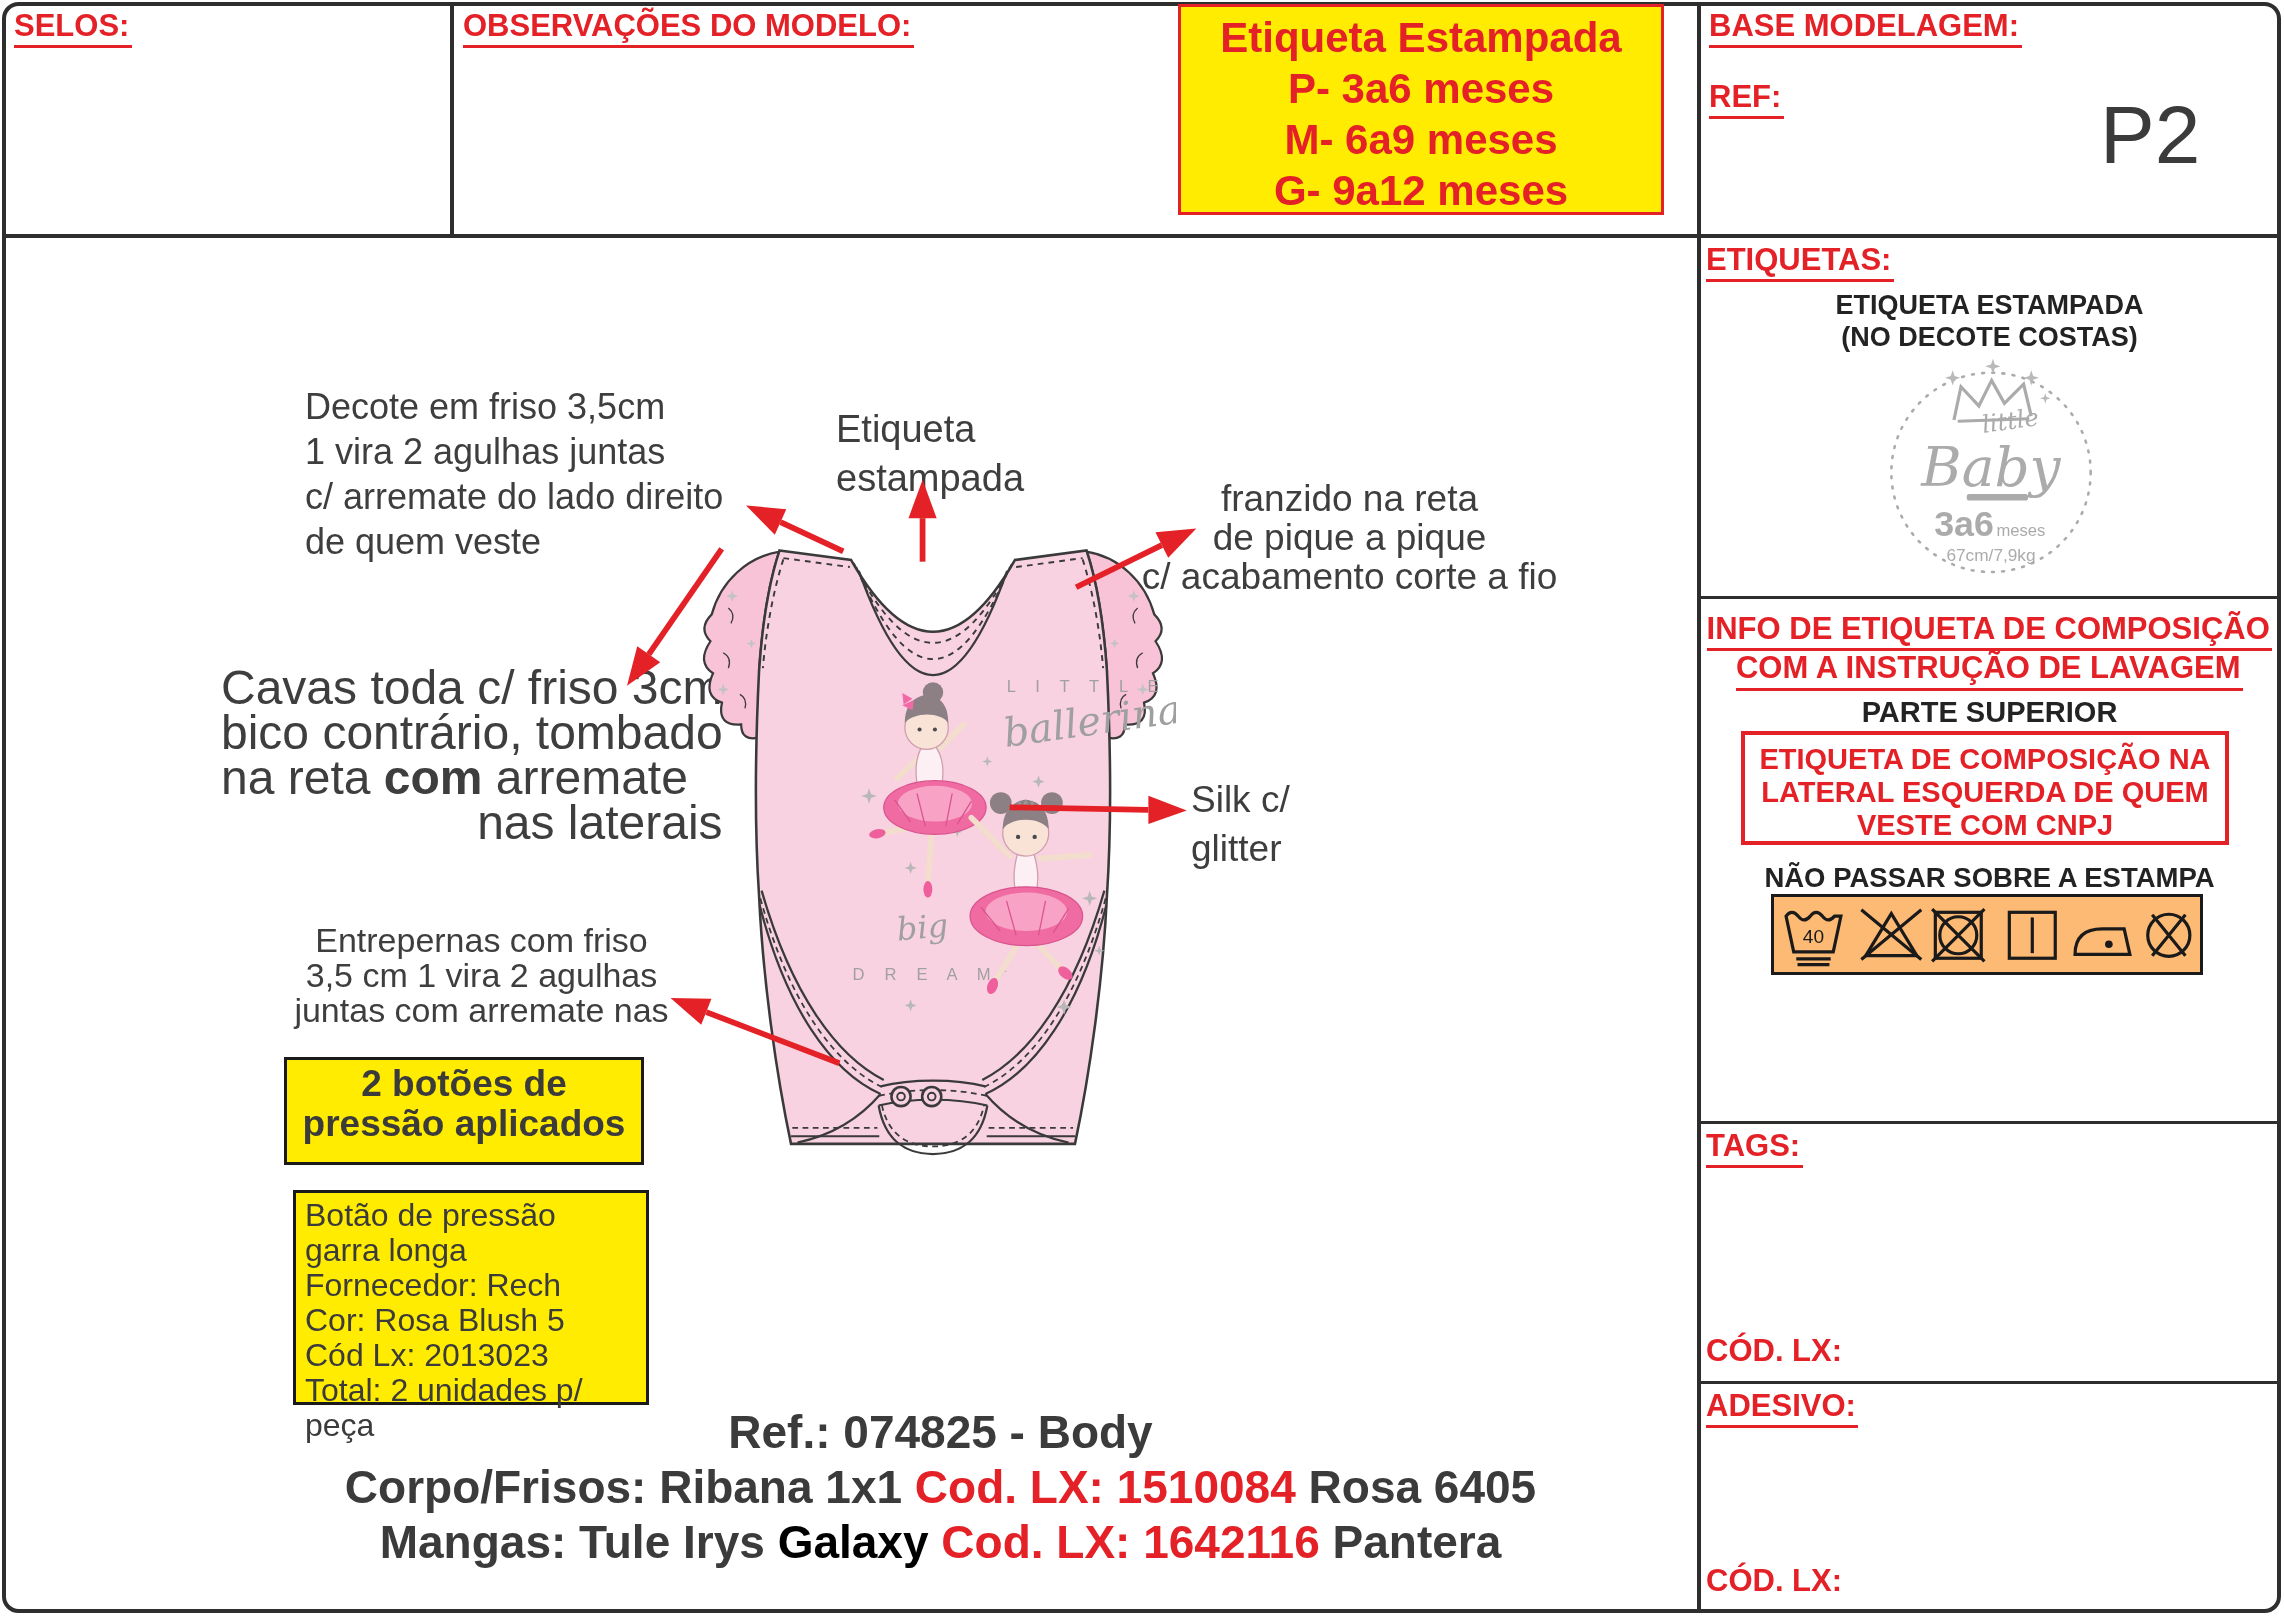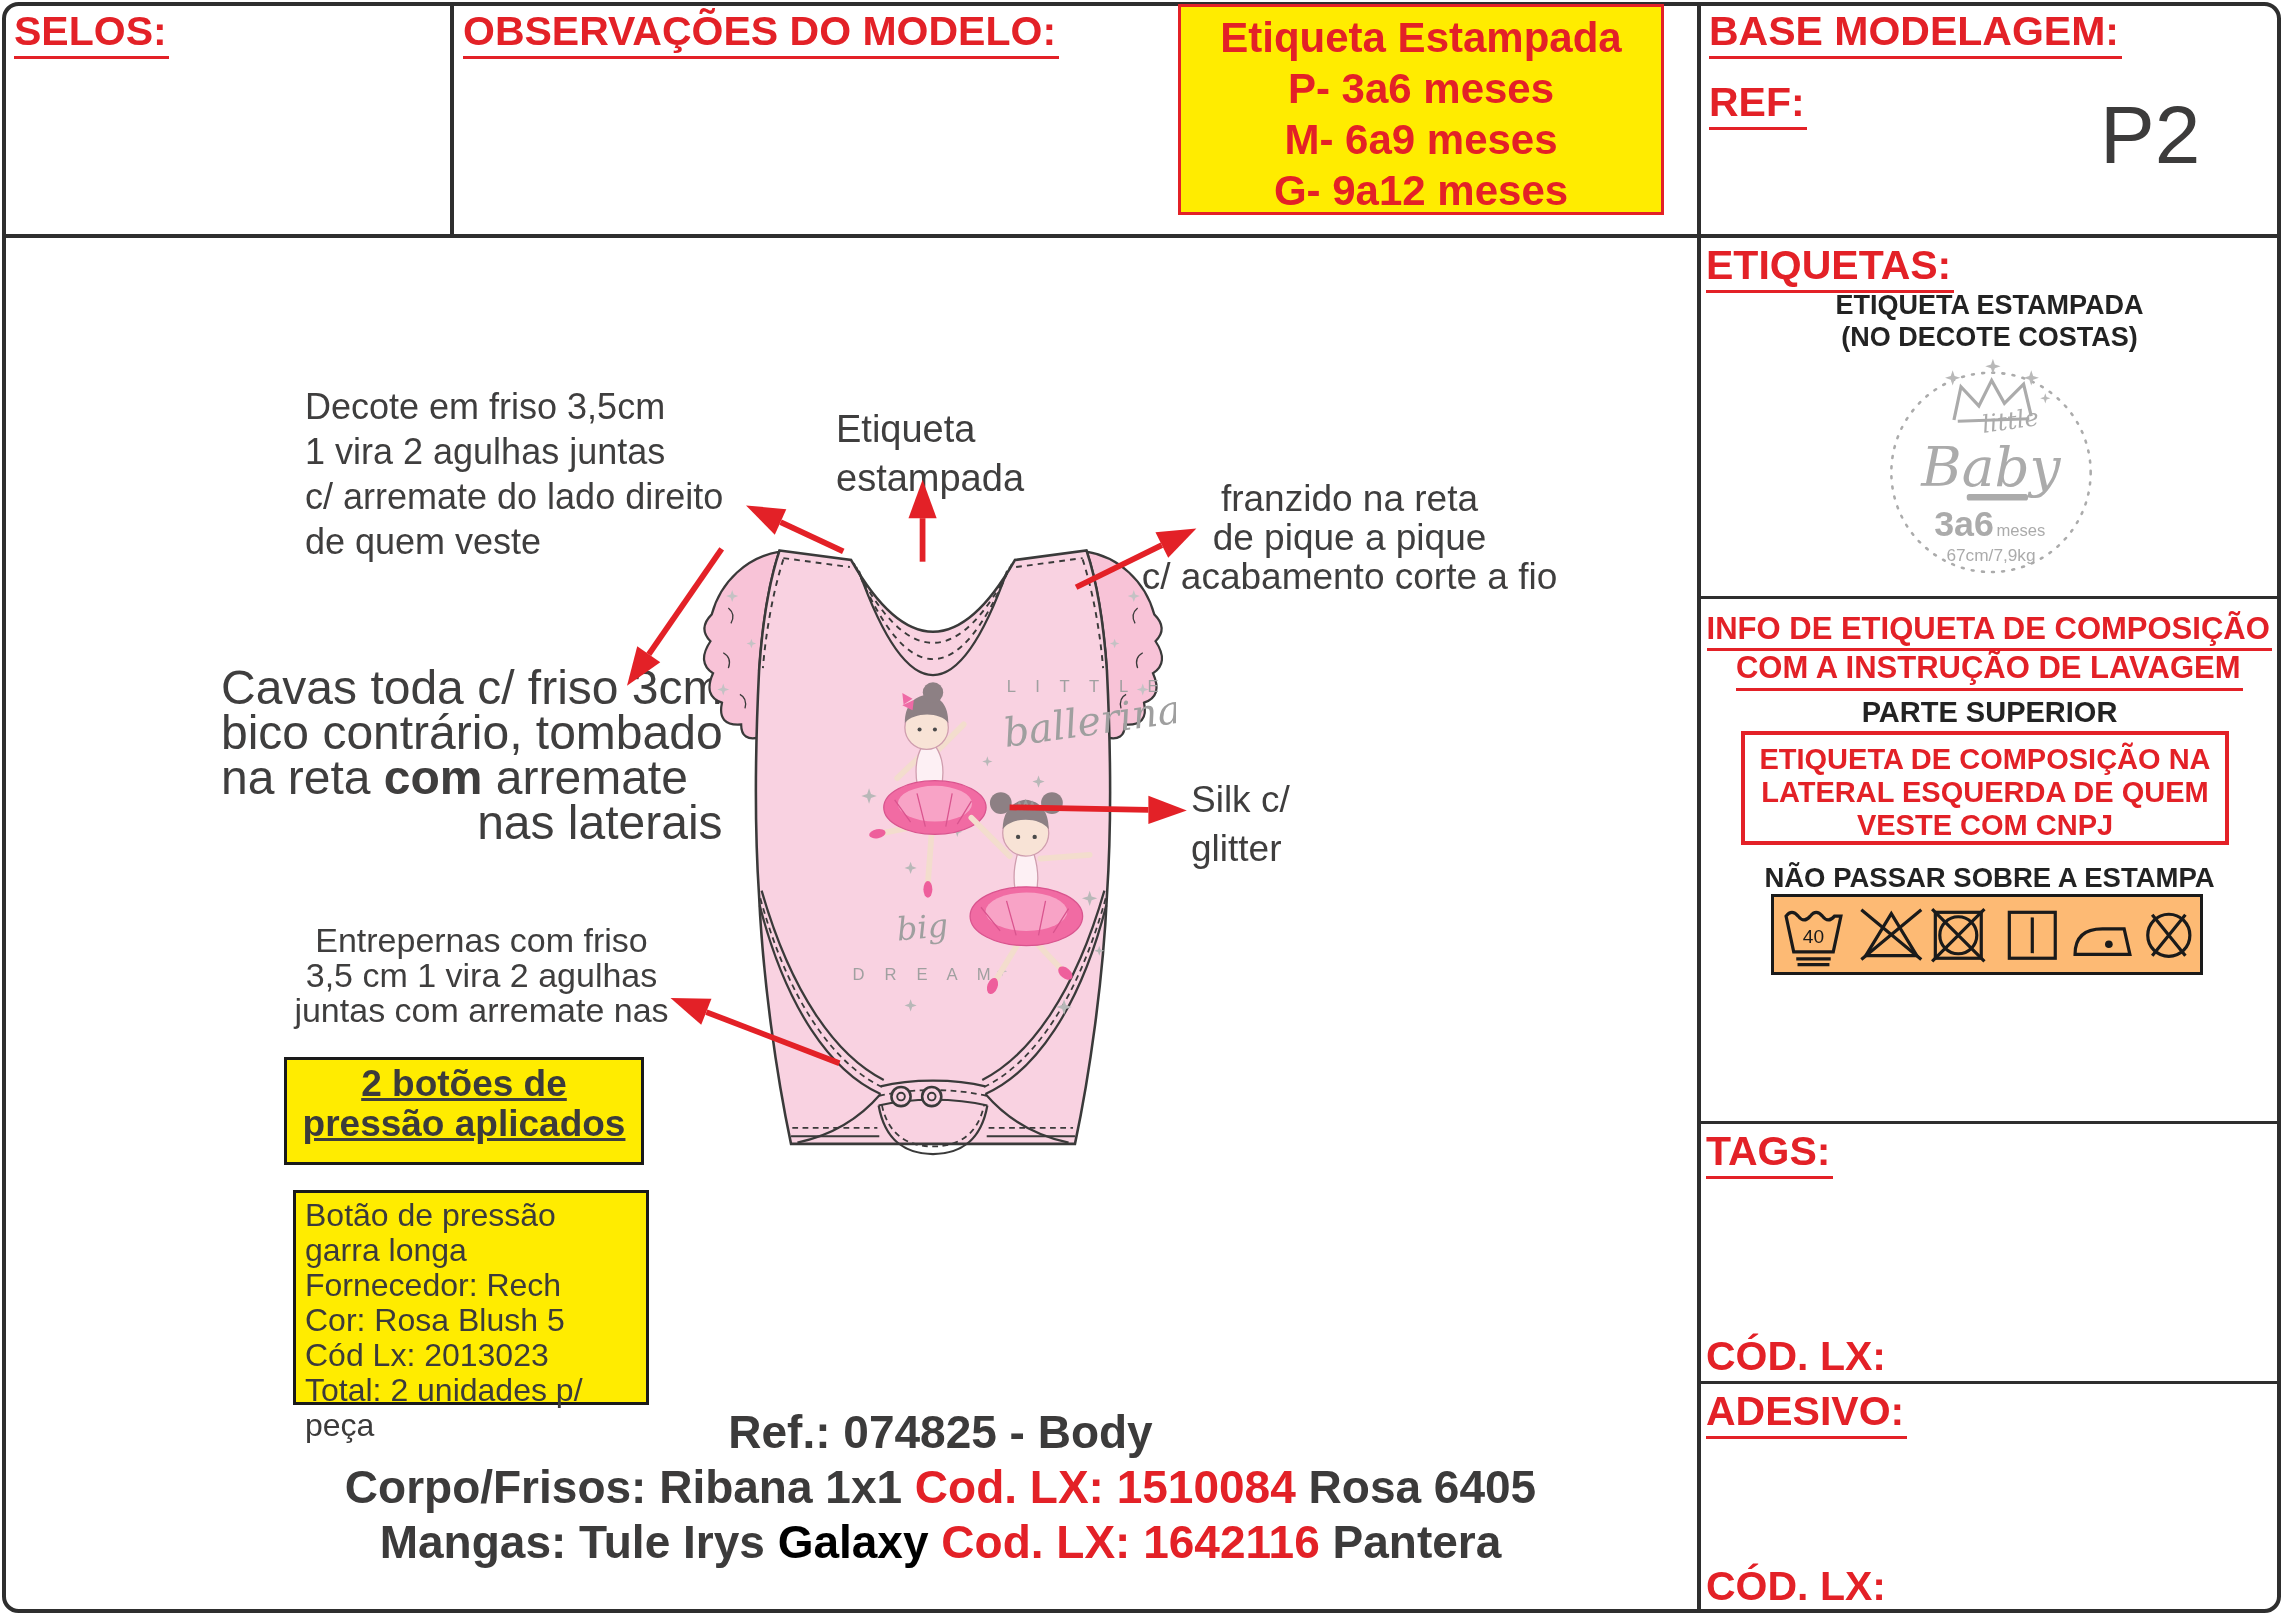--- a/index.html
+++ b/index.html
@@ -10,21 +10,21 @@
     --pink:#f9d2e1;
     --pink2:#f8c3d7;
     --gray:#ababab;
   }
   html,body{margin:0;padding:0;}
   body{width:2284px;height:1616px;position:relative;background:#fff;
        font-family:"Liberation Sans",sans-serif;color:var(--txt);overflow:hidden;}
   .abs{position:absolute;}
   .frame{left:1.9px;top:1.9px;width:2271px;height:1603px;border:4.5px solid var(--ink);border-radius:16.6px;}
   .vline,.hline{background:var(--ink);}
-  .red-h{color:var(--red);font-weight:bold;font-size:41px;display:inline-block;
+  .red-h{color:var(--red);font-weight:bold;font-size:31px;display:inline-block;
          border-bottom:3.2px solid var(--red);padding:0 2.6px 2.6px 0;line-height:1.05;}
   .red-h.nou{border-bottom:none;}
   .ann{color:var(--txt);}
   .ann div{white-space:nowrap;}
   .center{text-align:center;}
   .ybox{background:var(--yellow);border:3.2px solid #1a1a1a;box-sizing:border-box;}
   .redbox{border:4.5px solid var(--red);box-sizing:border-box;color:var(--red);font-weight:bold;}
   .blackb{color:#232323;font-weight:bold;}
   .footer-line{white-space:nowrap;font-weight:bold;color:#3c3b3b;}
   .footer-line .red{color:var(--red);}
@@ -185,21 +185,21 @@
   <div>Silk c/</div>
   <div>glitter</div>
 </div>
 
 <div class="abs ann center" style="left:269px;top:923px;width:425px;font-size:34px;line-height:35px;">
   <div>Entrepernas com friso</div>
   <div>3,5 cm 1 vira 2 agulhas</div>
   <div>juntas com arremate nas</div>
 </div>
 
-<div class="abs ybox center" style="left:284px;top:1057px;width:360px;height:108px;text-decoration:underline;">
+<div class="abs ybox center" style="left:284px;top:1057px;width:360px;height:108px;">
   <div style="font-size:37px;font-weight:bold;line-height:40px;padding-top:3.8px;color:#3c3b3b;">
     <div>2 botões de</div>
     <div>pressão aplicados</div>
   </div>
 </div>
 
 <div class="abs ybox" style="left:293px;top:1190px;width:356px;height:215px;">
   <div style="font-size:32px;line-height:35px;padding:5.1px 0 0 9px;color:#3c3b3b;">
     <div>Botão de pressão</div>
     <div>garra longa</div>

